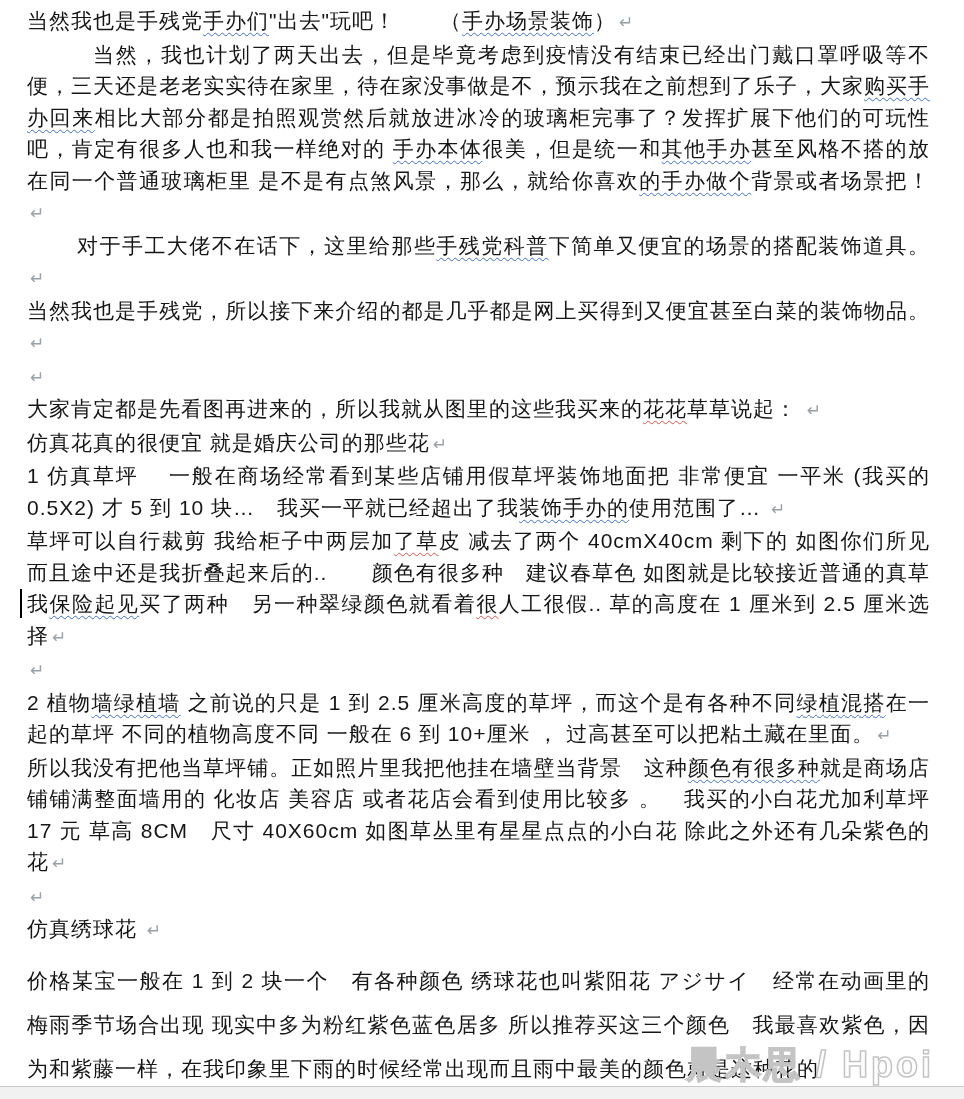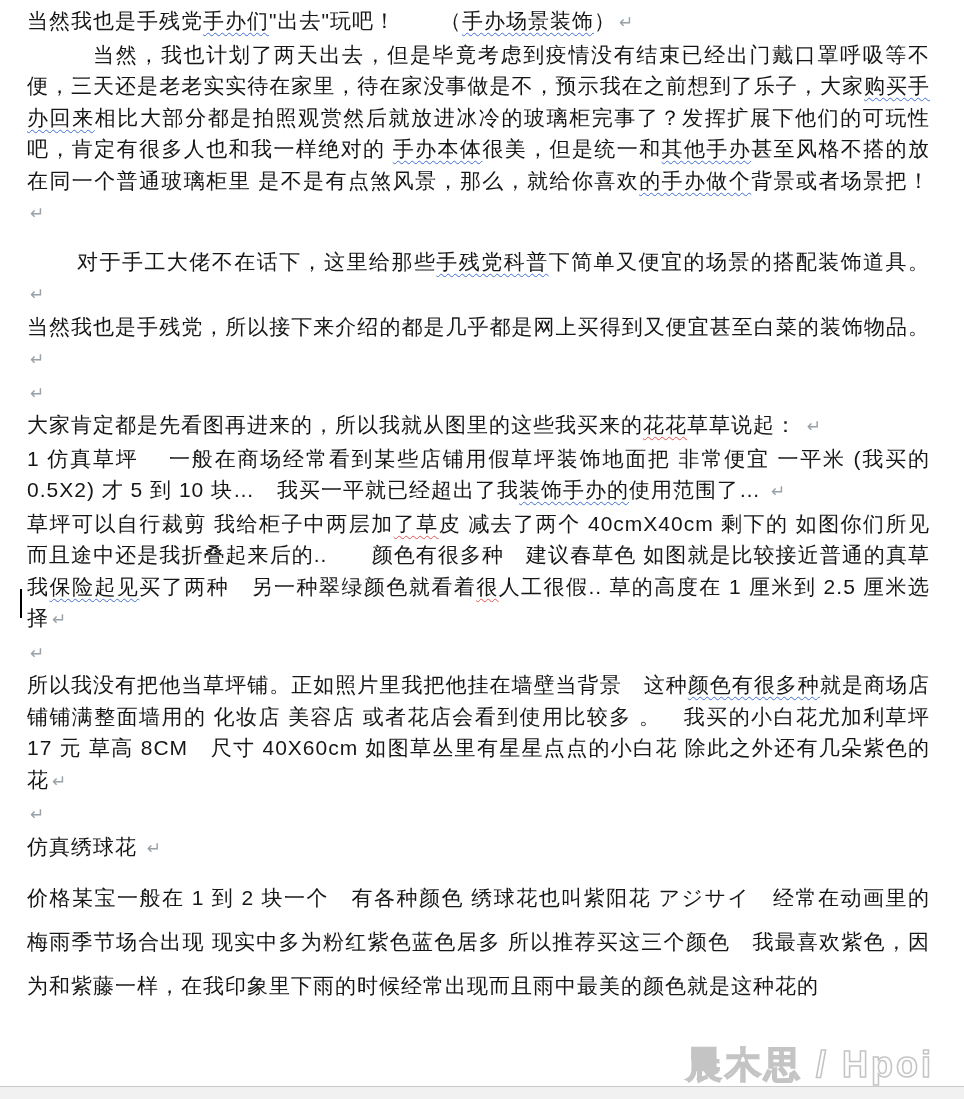--- a/index.html
+++ b/index.html
@@ -91,27 +91,29 @@
   }
 </style>
 </head>
 <body>
 
 <div class="doc-page">
 
   <div class="text-area" id="doc-body">
       <p><span>当然我也是手残党</span><span class="u-blue">手办们</span><span>"出去"玩吧！　　（</span><span class="u-blue">手办场景装饰</span><span>）</span><span class="pilcrow">↵</span></p>
       <p style="text-indent: 66px;"><span>当然，我也计划了两天出去，但是毕竟考虑到疫情没有结束已经出门戴口罩呼吸等不便，三天还是老老实实待在家里，待在家没事做是不，预示我在之前想到了乐子，大家</span><span class="u-blue">购买手办回来</span><span>相比大部分都是拍照观赏然后就放进冰冷的玻璃柜完事了？发挥扩展下他们的可玩性吧，肯定有很多人也和我一样绝对的 </span><span class="u-blue">手办本体</span><span>很美，但是统一和</span><span class="u-blue">其他手办</span><span>甚至风格不搭的放在同一个普通玻璃柜里 是不是有点煞风景，那么，就给你喜欢</span><span class="u-blue">的手办做个</span><span>背景或者场景把！</span><span class="pilcrow">↵</span></p>
-      <p style="text-indent: 50px; margin-top: 16px;"><span>对于手工大佬不在话下，这里给那些</span><span class="u-blue">手残党科普</span><span>下简单又便宜的场景的搭配装饰道具。</span><span class="pilcrow">↵</span></p>
+      <p style="text-indent: 50px;"><span>对于手工大佬不在话下，这里给那些</span><span class="u-blue">手残党科普</span><span>下简单又便宜的场景的搭配装饰道具。</span><span class="pilcrow">↵</span></p>
       <p><span>当然我也是手残党，所以接下来介绍的都是几乎都是网上买得到又便宜甚至白菜的装饰物品。</span><span class="pilcrow">↵</span></p>
       <p><span class="pilcrow">↵</span></p>
       <p><span>大家肯定都是先看图再进来的，所以我就从图里的这些我买来的</span><span class="u-red">花花</span><span>草草说起： </span><span class="pilcrow">↵</span></p>
+      <p><span>仿真花真的很便宜 就是婚庆公司的那些花</span><span class="pilcrow">↵</span></p>
       <p><span>1 仿真草坪　 一般在商场经常看到某些店铺用假草坪装饰地面把 非常便宜 一平米 (我买的 0.5X2) 才 5 到 10 块…　我买一平就已经超出了我</span><span class="u-blue">装饰手办的</span><span>使用范围了… </span><span class="pilcrow">↵</span></p>
       <p><span>草坪可以自行裁剪 我给柜子中两层加</span><span class="u-red">了草</span><span>皮 减去了两个 40cmX40cm 剩下的 如图你们所见 而且途中还是我折叠起来后的..　　颜色有很多种　建议春草色 如图就是比较接近普通的真草　我</span><span class="u-blue">保险起见</span><span>买了两种　另一种翠绿颜色就看着</span><span class="u-red">很</span><span>人工很假.. 草的高度在 1 厘米到 2.5 厘米选择</span><span class="pilcrow">↵</span></p>
       <p><span class="pilcrow">↵</span></p>
+      <p><span>2 植物</span><span class="u-blue">墙绿植墙</span><span> 之前说的只是 1 到 2.5 厘米高度的草坪，而这个是有各种不同</span><span class="u-blue">绿植混搭</span><span>在一起的草坪 不同的植物高度不同 一般在 6 到 10+厘米 ， 过高甚至可以把粘土藏在里面。</span><span class="pilcrow">↵</span></p>
       <p><span>所以我没有把他当草坪铺。正如照片里我把他挂在墙壁当背景　这种</span><span class="u-blue">颜色有很多种</span><span>就是商场店铺铺满整面墙用的 化妆店 美容店 或者花店会看到使用比较多 。　我买的小白花尤加利草坪 17 元 草高 8CM　尺寸 40X60cm 如图草丛里有星星点点的小白花 除此之外还有几朵紫色的花</span><span class="pilcrow">↵</span></p>
       <p><span class="pilcrow">↵</span></p>
       <p><span>仿真绣球花 </span><span class="pilcrow">↵</span></p>
       <p class="wide"><span>价格某宝一般在 1 到 2 块一个　有各种颜色 绣球花也叫紫阳花 アジサイ　经常在动画里的梅雨季节场合出现 现实中多为粉红紫色蓝色居多 所以推荐买这三个颜色　我最喜欢紫色，因为和紫藤一样，在我印象里下雨的时候经常出现而且雨中最美的颜色就是这种花的</span></p>
     </div>
 
   <div class="text-caret"></div>
 
   <div class="watermark">晨木思 / Hpoi</div>
 

